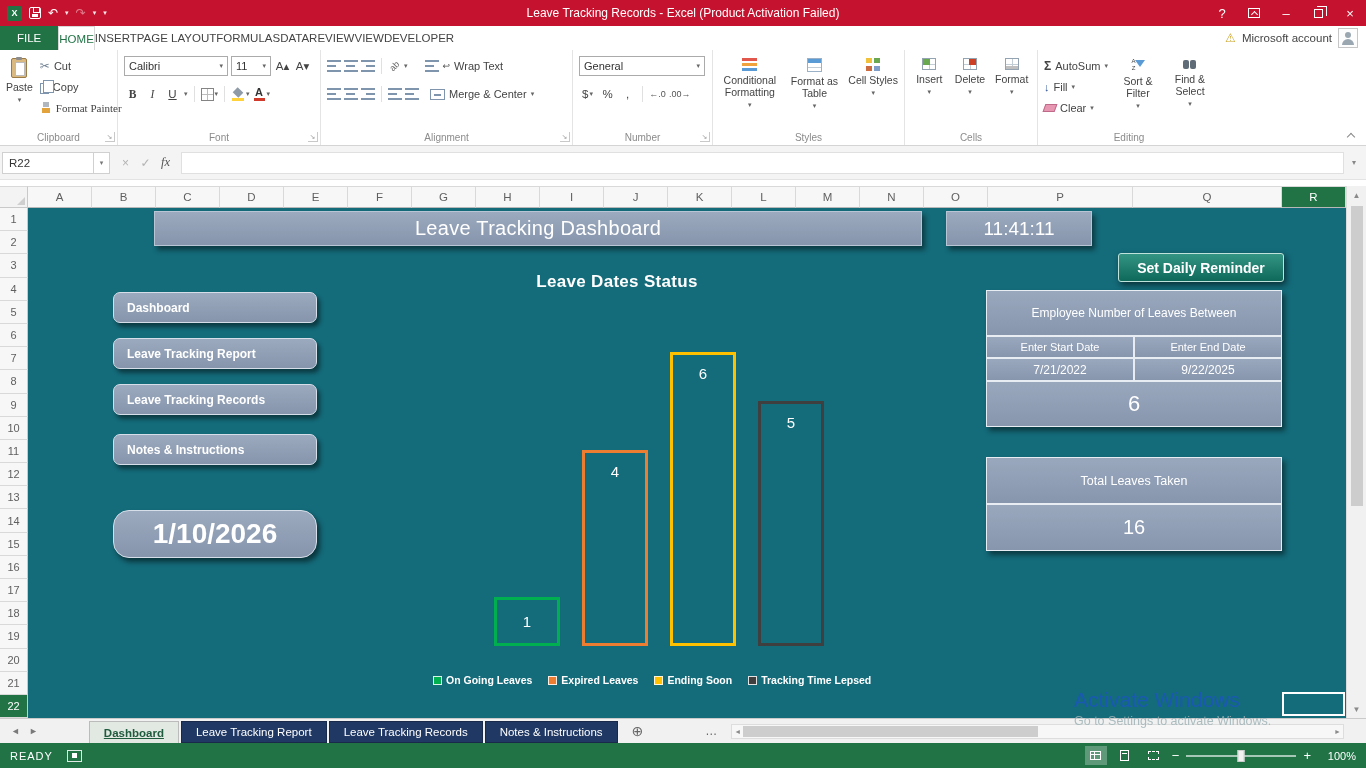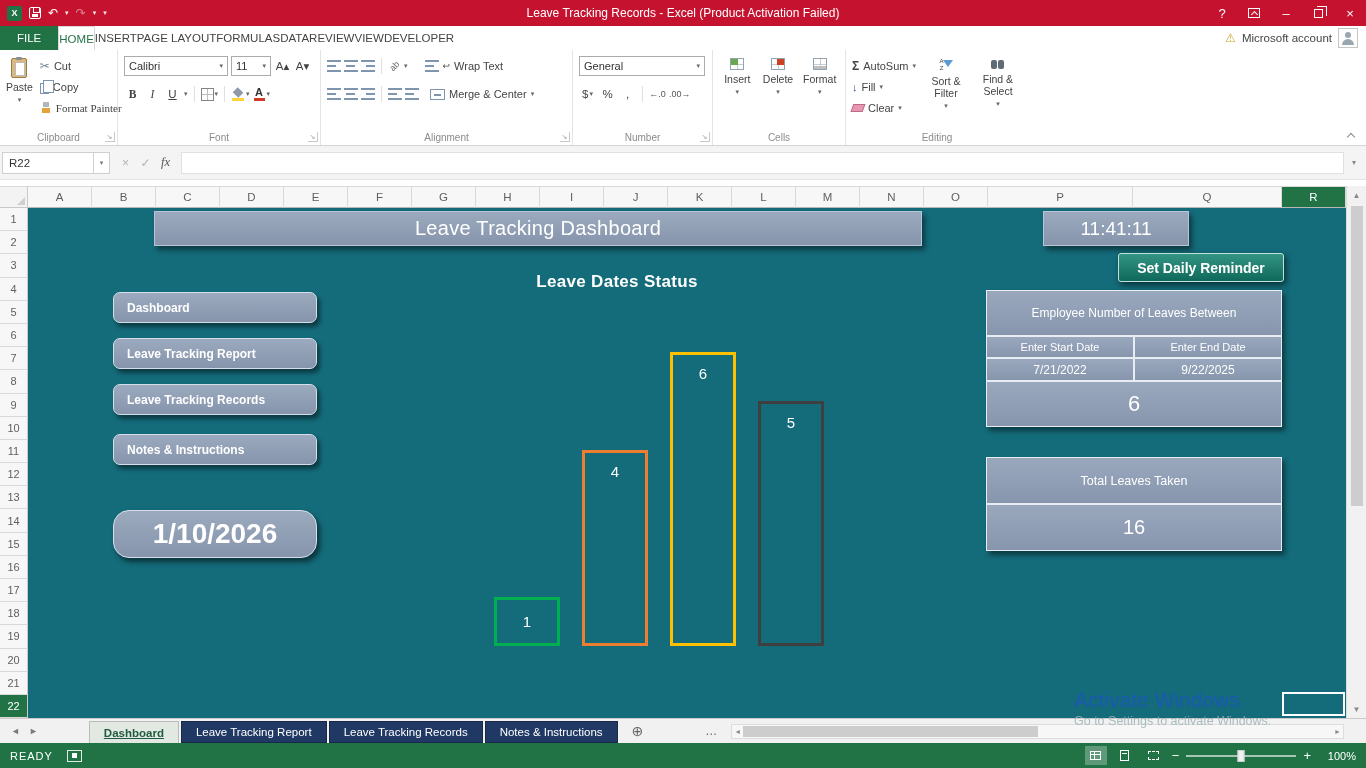--- a/index.html
+++ b/index.html
@@ -123,21 +123,21 @@
   .hdr-sel { background:var(--excel-green); color:#fff; }
   .vscroll { position:absolute; right:0; top:186px; width:20px; height:532px; background:#f1f1f1; border-left:1px solid #dcdcdc; display:flex; flex-direction:column; align-items:center; }
   .varrow { height:18px; width:100%; display:flex; align-items:center; justify-content:center; color:#8a8a8a; font-size:8px; }
   .vthumb { width:12px; height:300px; background:#cdcdcd; margin-top:2px; }
   .vfill { flex:1; }
 
   
   .canvas { position:absolute; left:28px; top:208px; width:1318px; height:510px; background:var(--canvas-teal); overflow:hidden; }
   .steel { background:linear-gradient(rgba(255,255,255,.12), rgba(0,0,0,.06)), var(--panel-blue); color:#fff; display:flex; align-items:center; justify-content:center; }
   .banner { position:absolute; left:126px; top:3px; width:768px; height:35px; font-size:20px; letter-spacing:.3px; border:1px solid #b9c4d5; box-shadow:3px 4px 5px rgba(0,0,0,.45); }
-  .clockbox { position:absolute; left:1015px; top:3px; width:146px; height:35px; font-size:19px; border:1px solid #b9c4d5; box-shadow:3px 4px 5px rgba(0,0,0,.45); }
+  .clockbox { position:absolute; left:918px; top:3px; width:146px; height:35px; font-size:19px; border:1px solid #b9c4d5; box-shadow:3px 4px 5px rgba(0,0,0,.45); }
   .reminder { position:absolute; left:1090px; top:45px; width:166px; height:29px; background:linear-gradient(rgba(255,255,255,.14), rgba(0,0,0,.20)), var(--reminder-green); border:1px solid #bfe3db; border-radius:3px; box-shadow:2px 3px 6px rgba(0,0,0,.55); color:#fff; font-size:14px; font-weight:bold; display:flex; align-items:center; justify-content:center; }
   .charttitle { position:absolute; left:429px; top:64px; width:320px; text-align:center; color:#fff; font-size:17px; font-weight:bold; letter-spacing:.3px; }
   .navhost, .charthost { position:absolute; inset:0; }
   .navbtn { position:absolute; left:85px; width:204px; height:31px; border-radius:7px; background:linear-gradient(rgba(255,255,255,.12), rgba(0,0,0,.06)), var(--panel-blue); border:1px solid #d5dee9; box-shadow:3px 4px 4px rgba(0,0,0,.45); color:#fff; font-size:12px; font-weight:bold; display:flex; align-items:center; padding-left:13px; }
   .datebox { position:absolute; left:85px; top:302px; width:204px; height:48px; border-radius:16px; font-size:28px; font-weight:bold; border:1px solid #d5dee9; box-shadow:3px 4px 5px rgba(0,0,0,.5); }
   .bar { position:absolute; width:66px; border:3px solid; background:transparent; }
   .barlbl { color:#fff; font-size:15px; text-align:center; margin-top:10px; }
   .legend { position:absolute; left:405px; top:466px; display:flex; gap:16px; align-items:center; }
   .lgitem { display:flex; align-items:center; gap:4px; color:#fff; font-size:10.5px; font-weight:bold; white-space:nowrap; }
   .lgsw { width:9px; height:9px; border:1px solid rgba(255,255,255,.85); display:inline-block; }
@@ -345,20 +345,40 @@
         <div class="fmtbtn">%</div>
         <div class="fmtbtn">,</div>
         <div class="vsep"></div>
         <div class="fmtbtn tinytxt">←.0</div>
         <div class="fmtbtn tinytxt">.00→</div>
       </div>
       <div class="glabel">Number</div>
       <span class="launcher">↘</span>
     </div>
 
+    <div class="rgroup" style="width:192px;">
+      <div style="display:flex; gap:4px;">
+        <div class="bigbtn" style="width:62px;">
+          <span class="i-cf"></span>
+          <span>Conditional Formatting</span>
+          <span class="arr">▾</span>
+        </div>
+        <div class="bigbtn" style="width:60px;">
+          <span class="i-fat"></span>
+          <span>Format as Table</span>
+          <span class="arr">▾</span>
+        </div>
+        <div class="bigbtn" style="width:50px;">
+          <span class="i-cs"></span>
+          <span>Cell Styles</span>
+          <span class="arr">▾</span>
+        </div>
+      </div>
+      <div class="glabel">Styles</div>
+    </div>
 
     <div class="rgroup" style="width:133px;">
       <div style="display:flex; gap:4px;">
         <div class="bigbtn" style="width:38px;">
           <span class="gridic">
               <i class="mark mark-ins"></i>
             </span>
           <span>Insert</span>
           <span class="arr">▾</span>
         </div>
@@ -494,20 +514,38 @@
         <div class="bar" style="left: 554px; height: 196px; top: 242px; border-color: rgb(237, 125, 49);">
           <div class="barlbl">4</div>
         </div>
         <div class="bar" style="left: 642px; height: 294px; top: 144px; border-color: rgb(255, 192, 0);">
           <div class="barlbl">6</div>
         </div>
         <div class="bar" style="left: 730px; height: 245px; top: 193px; border-color: rgb(63, 63, 63);">
           <div class="barlbl">5</div>
         </div>
       </div>
+    <div class="legend">
+        <div class="lgitem">
+          <span class="lgsw" style="background: rgb(0, 176, 80);"></span>
+          <span>On Going Leaves</span>
+        </div>
+        <div class="lgitem">
+          <span class="lgsw" style="background: rgb(237, 125, 49);"></span>
+          <span>Expired Leaves</span>
+        </div>
+        <div class="lgitem">
+          <span class="lgsw" style="background: rgb(255, 192, 0);"></span>
+          <span>Ending Soon</span>
+        </div>
+        <div class="lgitem">
+          <span class="lgsw" style="background: rgb(63, 63, 63);"></span>
+          <span>Tracking Time Lepsed</span>
+        </div>
+      </div>
 
     <div class="panel" id="panel-leaves" style="top:82px;">
       <div class="pcell phead">Employee Number of Leaves Between</div>
       <div class="prow">
         <div class="pcell plab">Enter Start Date</div>
         <div class="pcell plab">Enter End Date</div>
       </div>
       <div class="prow">
         <div class="pcell pval">7/21/2022</div>
         <div class="pcell pval">9/22/2025</div>

